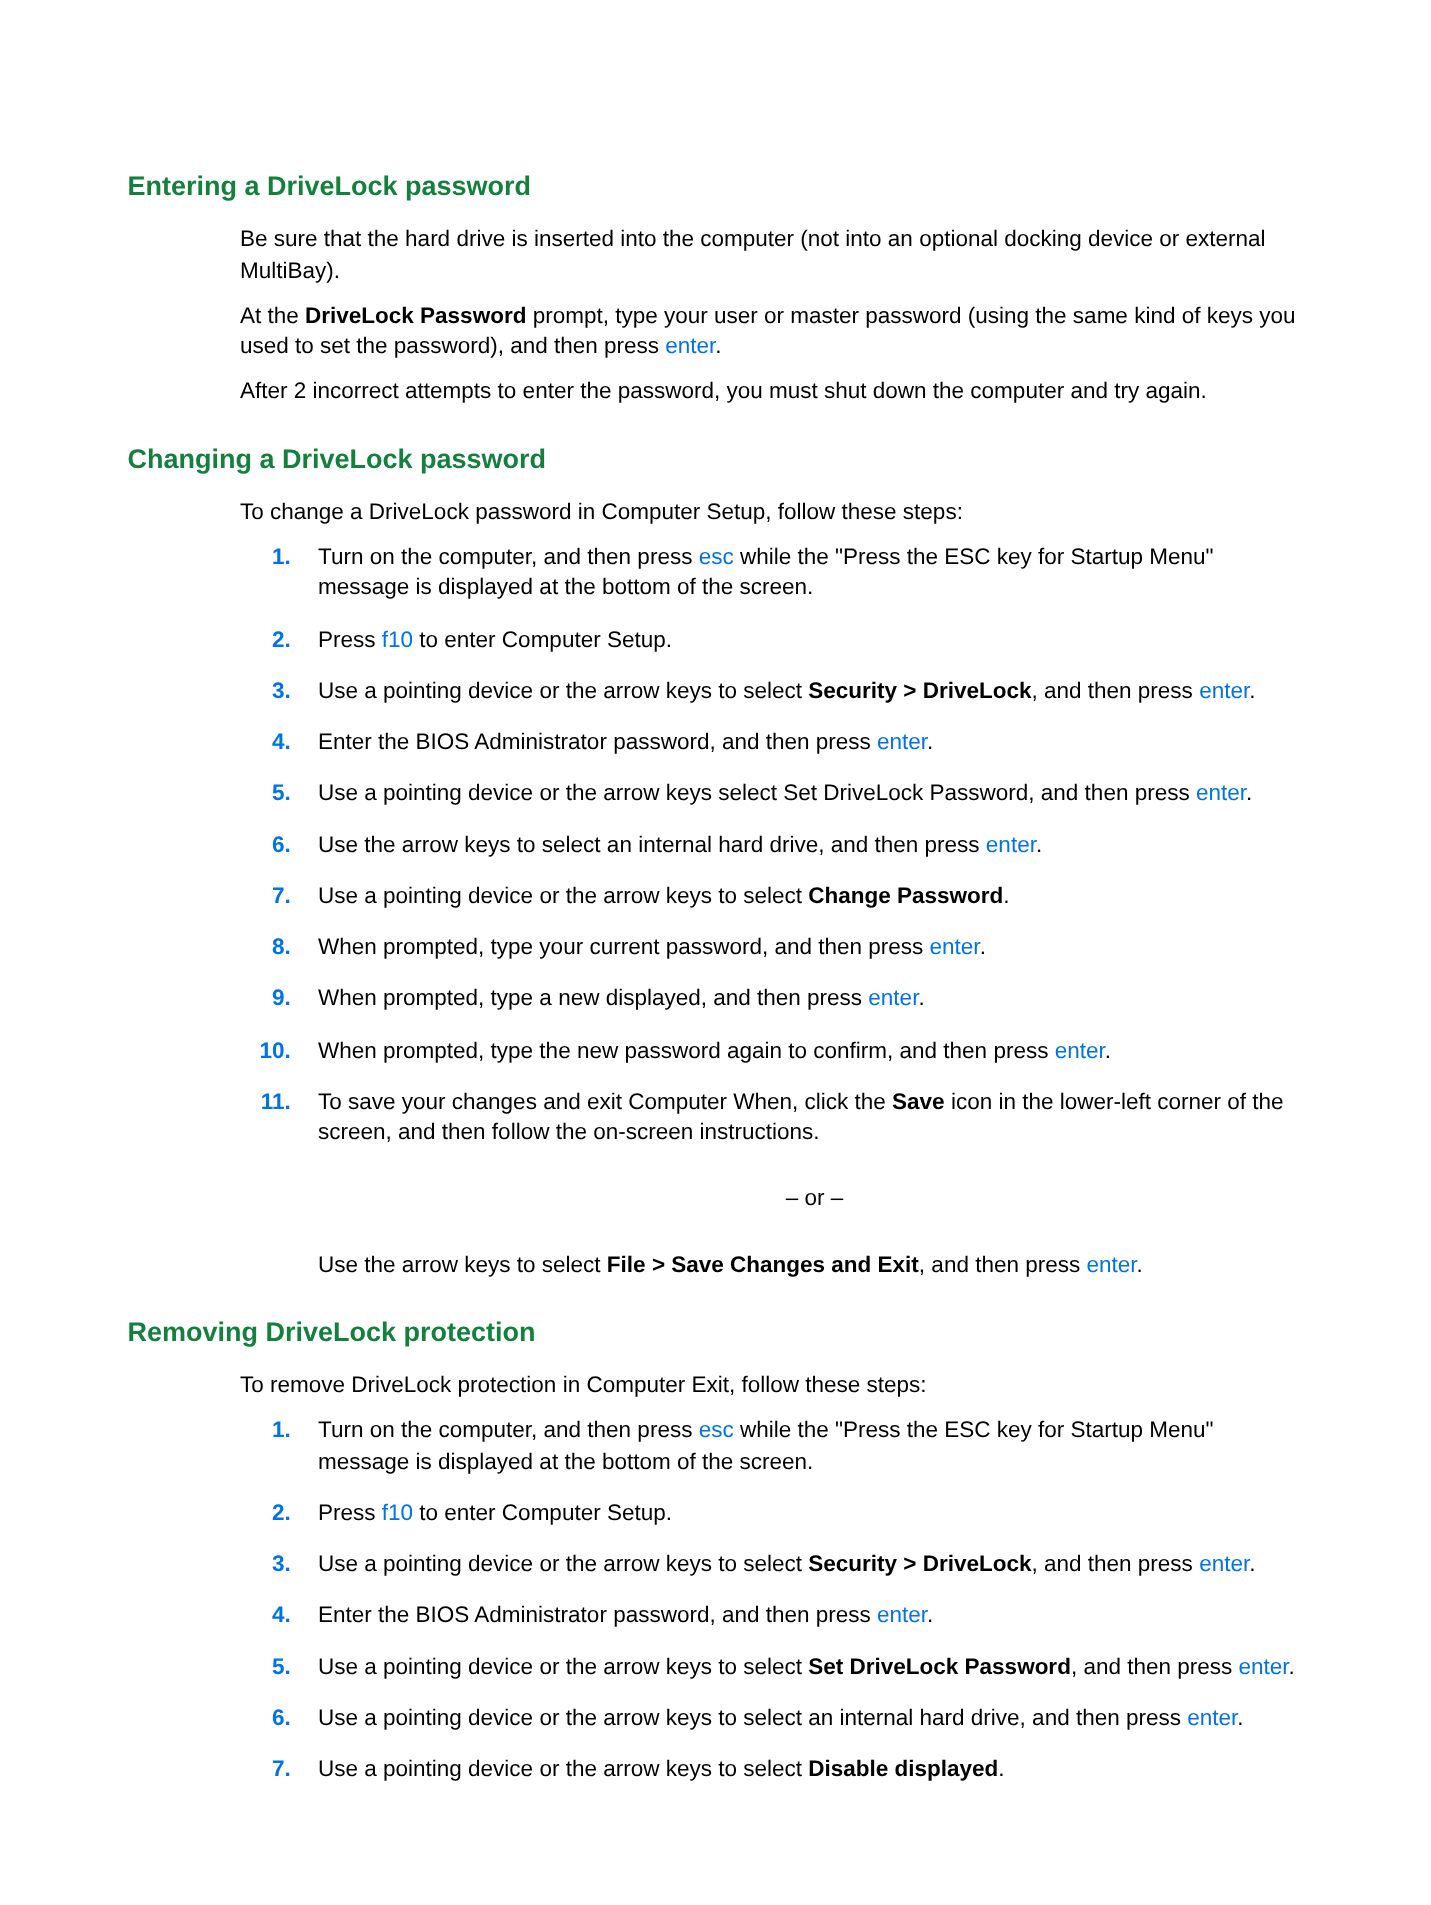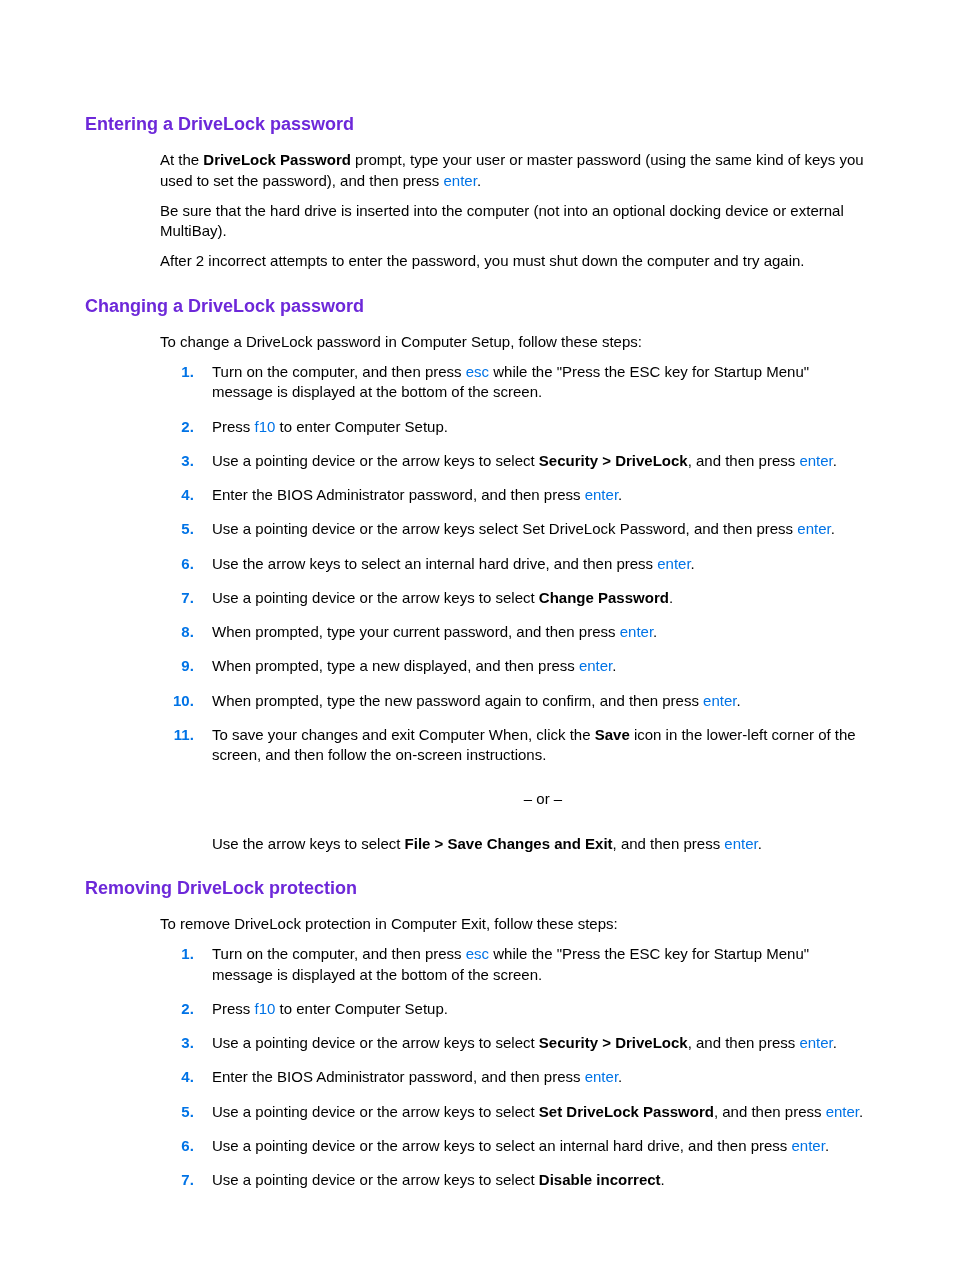--- a/index.html
+++ b/index.html
@@ -6,21 +6,21 @@
     font-family: Arial, Helvetica, sans-serif;
     font-size: 15px;
     color: #000;
     margin: 0;
     padding: 90px 80px 60px 85px;
     width: 954px;
     box-sizing: border-box;
     line-height: 1.35;
   }
   h2 {
-    color: #6d28d9;
+    color: #15803d;
     font-size: 18px;
     font-weight: bold;
     margin: 22px 0 14px 0;
   }
   .body-indent {
     margin-left: 75px;
   }
   p {
     margin: 10px 0;
   }
@@ -45,24 +45,24 @@
   .sub-or {
     margin: 24px 0;
     text-align: center;
   }
 </style>
 </head>
 <body>
 
 <h2>Entering a DriveLock password</h2>
 <div class="body-indent">
+  <p>Be sure that the hard drive is inserted into the computer (not into an optional docking device or external MultiBay).</p>
   <p>
     <span>At the </span><span class="bold">DriveLock Password</span><span> prompt, type your user or master password (using the same kind of keys you used to set the password), and then press </span><span class="key">enter</span><span>.</span>
   </p>
-  <p>Be sure that the hard drive is inserted into the computer (not into an optional docking device or external MultiBay).</p>
   <p>After 2 incorrect attempts to enter the password, you must shut down the computer and try again.</p>
 </div>
 
 <h2>Changing a DriveLock password</h2>
 <div class="body-indent">
   <p>To change a DriveLock password in Computer Setup, follow these steps:</p>
   <ol>
     <li><span>Turn on the computer, and then press </span><span class="key">esc</span><span> while the "Press the ESC key for Startup Menu" message is displayed at the bottom of the screen.</span></li>
     <li><span>Press </span><span class="key">f10</span><span> to enter Computer Setup.</span></li>
     <li><span>Use a pointing device or the arrow keys to select </span><span class="bold">Security &gt; DriveLock</span><span>, and then press </span><span class="key">enter</span><span>.</span></li>
@@ -84,15 +84,15 @@
 <h2>Removing DriveLock protection</h2>
 <div class="body-indent">
   <p>To remove DriveLock protection in Computer Exit, follow these steps:</p>
   <ol>
     <li><span>Turn on the computer, and then press </span><span class="key">esc</span><span> while the "Press the ESC key for Startup Menu" message is displayed at the bottom of the screen.</span></li>
     <li><span>Press </span><span class="key">f10</span><span> to enter Computer Setup.</span></li>
     <li><span>Use a pointing device or the arrow keys to select </span><span class="bold">Security &gt; DriveLock</span><span>, and then press </span><span class="key">enter</span><span>.</span></li>
     <li><span>Enter the BIOS Administrator password, and then press </span><span class="key">enter</span><span>.</span></li>
     <li><span>Use a pointing device or the arrow keys to select </span><span class="bold">Set DriveLock Password</span><span>, and then press </span><span class="key">enter</span><span>.</span></li>
     <li><span>Use a pointing device or the arrow keys to select an internal hard drive, and then press </span><span class="key">enter</span><span>.</span></li>
-    <li><span>Use a pointing device or the arrow keys to select </span><span class="bold">Disable incorrect</span><span>.</span></li>
+    <li><span>Use a pointing device or the arrow keys to select </span><span class="bold">Disable displayed</span><span>.</span></li>
   </ol>
 </div>
 
 </body></html>

